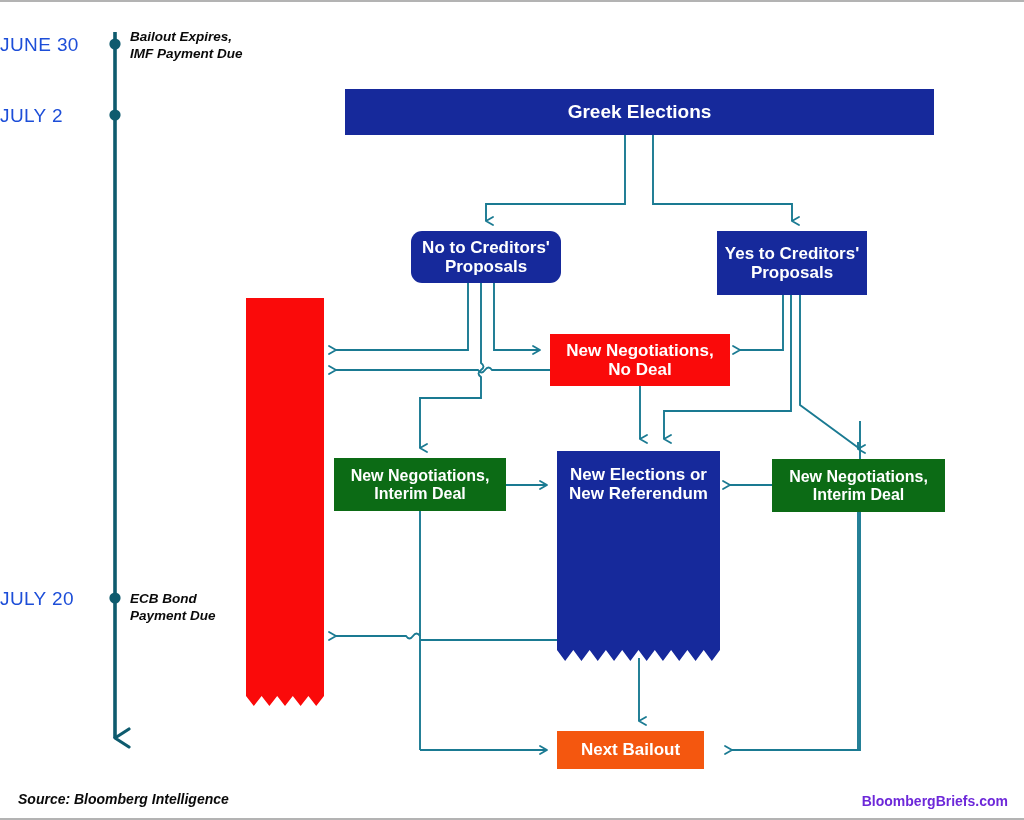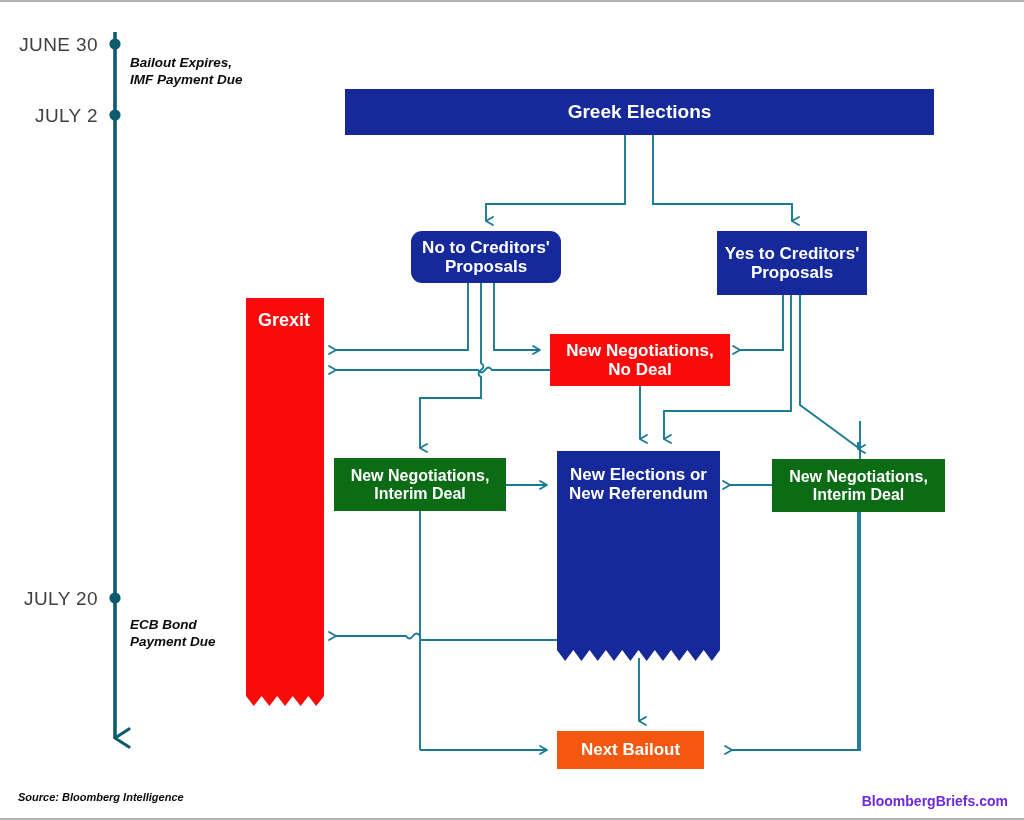--- a/index.html
+++ b/index.html
@@ -38,42 +38,40 @@
     white-space: pre-line;
     z-index: 3;
   }
   .node-blue   { background: #16299b; }
   .node-red    { background: #fa0a0a; }
   .node-green  { background: #0c6b15; }
   .node-orange { background: #f4570f; }
 
   .tl-label {
     position: absolute;
-    color: #404040;
+    color: #1d4ed8;
     font-size: 19px;
     letter-spacing: .4px;
-    text-align: right;
     z-index: 3;
   }
   .tl-note {
     position: absolute;
     color: #0a0a0a;
     font-size: 13.5px;
     font-style: italic;
     font-weight: bold;
     line-height: 1.28;
     white-space: pre-line;
     z-index: 3;
-    margin-top: 26px;
   }
   .source-note {
     position: absolute;
     left: 18px;
     top: 789px;
-    font-size: 11px;
+    font-size: 14px;
     font-style: italic;
     font-weight: bold;
     color: #0a0a0a;
     z-index: 3;
   }
   .brand-note {
     position: absolute;
     right: 16px;
     top: 791px;
     font-size: 14px;
@@ -183,23 +181,20 @@
 Payment Due</div>
 
   <div class="node node-blue" style="left:345px;top:87px;width:589px;height:46px;font-size:19px;">Greek Elections</div>
 
   <div class="node node-blue" style="left:411px;top:229px;width:150px;height:52px;font-size:17px;border-radius:11px;">No to Creditors'
 Proposals</div>
 
   <div class="node node-blue" style="left:717px;top:229px;width:150px;height:64px;font-size:17px;">Yes to Creditors'
 Proposals</div>
 
-  <div class="node" style="left:246px;top:296px;width:78px;height:44px;font-size:18px;
-              align-items:center;justify-content:flex-start;padding-left:12px;
-              background:transparent;">Grexit</div>
 
   <div class="node node-red" style="left:550px;top:332px;width:180px;height:52px;font-size:17px;">New Negotiations,
 No Deal</div>
 
   <div class="node node-green" style="left:334px;top:456px;width:172px;height:53px;font-size:16px;">New Negotiations,
 Interim Deal</div>
 
   <div class="node" style="left:557px;top:449px;width:163px;height:66px;font-size:17px;
               background:transparent;">New Elections or
 New Referendum</div>

